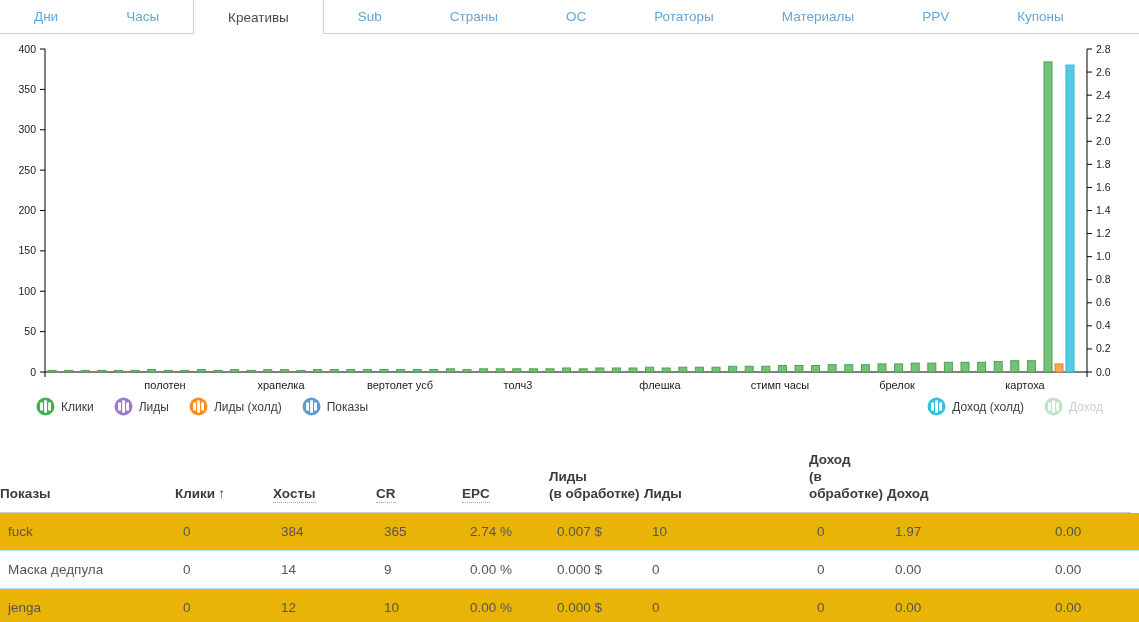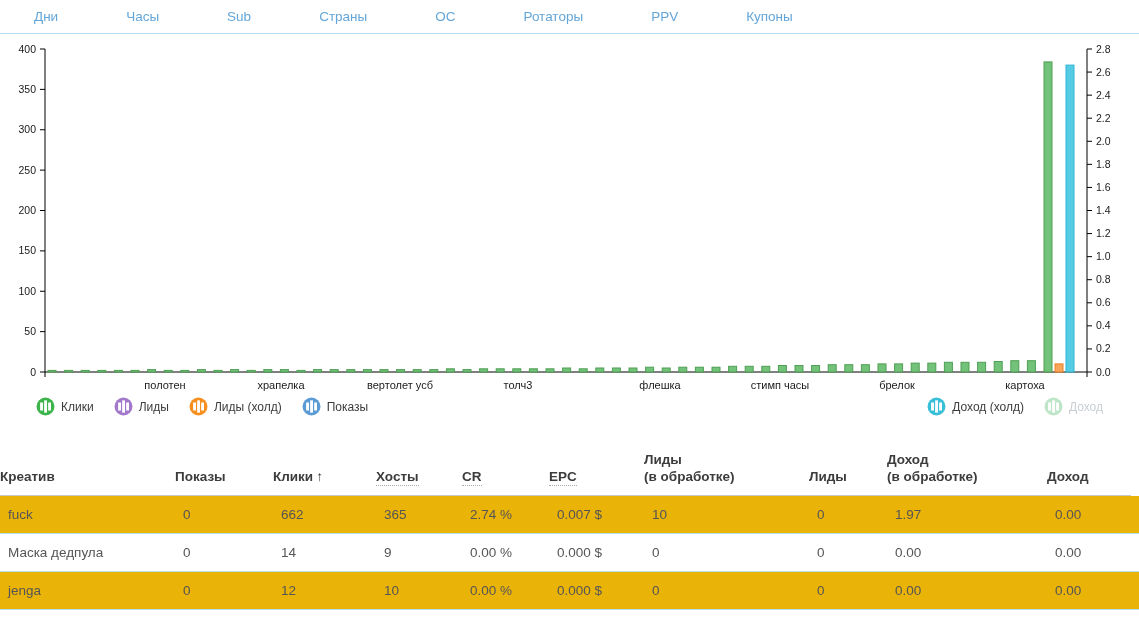--- a/index.html
+++ b/index.html
@@ -41,24 +41,26 @@
   .tr{height:37px;align-items:center;border-bottom:1px solid #b8e0ef;font-size:13.5px;color:#555;}
   .tr.alt{background:#eab308;}
   .td{white-space:nowrap;}
 </style>
 </head>
 <body>
 
 <nav class="tabs" id="tabs">
     <div class="tab">Дни</div>
     <div class="tab">Часы</div>
+    <div class="tab active">Креативы</div>
     <div class="tab">Sub</div>
     <div class="tab">Страны</div>
     <div class="tab">ОС</div>
     <div class="tab">Ротаторы</div>
+    <div class="tab">Материалы</div>
     <div class="tab">PPV</div>
     <div class="tab">Купоны</div>
   </nav>
 
 <div class="chart-wrap">
   <svg id="chart-svg" width="1139" height="352">
       <line x1="45" y1="8" x2="45" y2="336" stroke="#000" stroke-width="1"></line>
       <line x1="1087" y1="8" x2="1087" y2="336" stroke="#000" stroke-width="1"></line>
       <line x1="45" y1="331" x2="1087" y2="331" stroke="#000" stroke-width="1"></line>
       <line x1="40" y1="331" x2="45" y2="331" stroke="#000" stroke-width="1"></line>
@@ -239,42 +241,41 @@
           <rect x="7.7" y="3.2" width="2.7" height="11.6" fill="#fff"></rect>
           <rect x="11.5" y="5.2" width="2.7" height="7.6" fill="#fff"></rect>
         </svg>
         <span class="lbl">Доход</span>
       </div>
     </div>
 </div>
 
 <div class="table">
   <div class="tgrid thead" id="thead">
-      <div class="th"><span>Креатив</span></div>
       <div class="th"><span>Показы</span></div>
       <div class="th"><span>Клики</span><span class="sort-arrow">↑</span></div>
       <div class="th"><span class="dotted">Хосты</span></div>
       <div class="th"><span class="dotted">CR</span></div>
       <div class="th"><span class="dotted">EPC</span></div>
       <div class="th">
         <div>Лиды</div>
         <div>(в обработке)</div>
       </div>
       <div class="th"><span>Лиды</span></div>
       <div class="th">
         <div>Доход</div>
         <div>(в обработке)</div>
       </div>
       <div class="th"><span>Доход</span></div>
     </div>
   <div id="tbody">
       <div class="tgrid tr alt">
         <div class="td">fuck</div>
         <div class="td">0</div>
-        <div class="td">662</div>
+        <div class="td">384</div>
         <div class="td">365</div>
         <div class="td">2.74 %</div>
         <div class="td">0.007 $</div>
         <div class="td">10</div>
         <div class="td">0</div>
         <div class="td">1.97</div>
         <div class="td">0.00</div>
       </div>
       <div class="tgrid tr">
         <div class="td">Маска дедпула</div>

